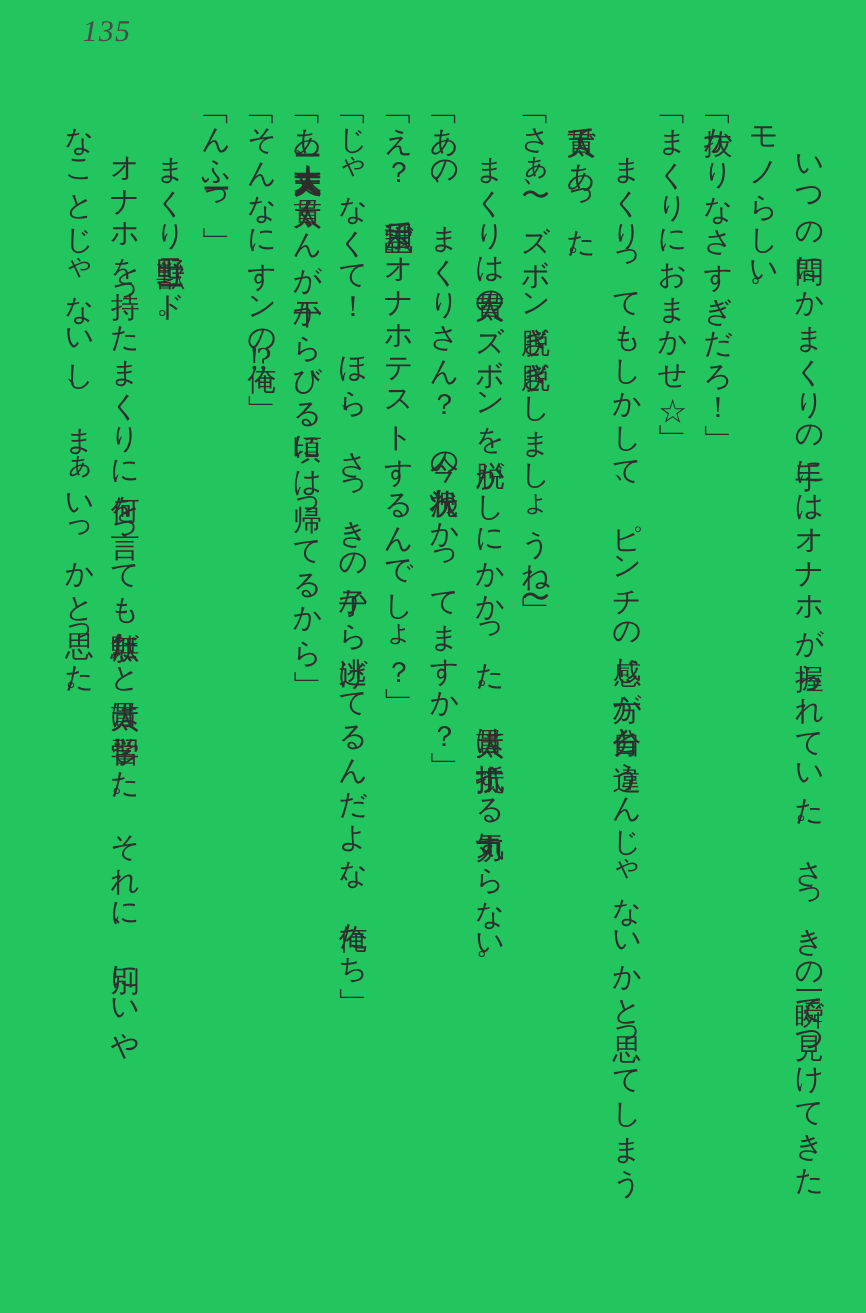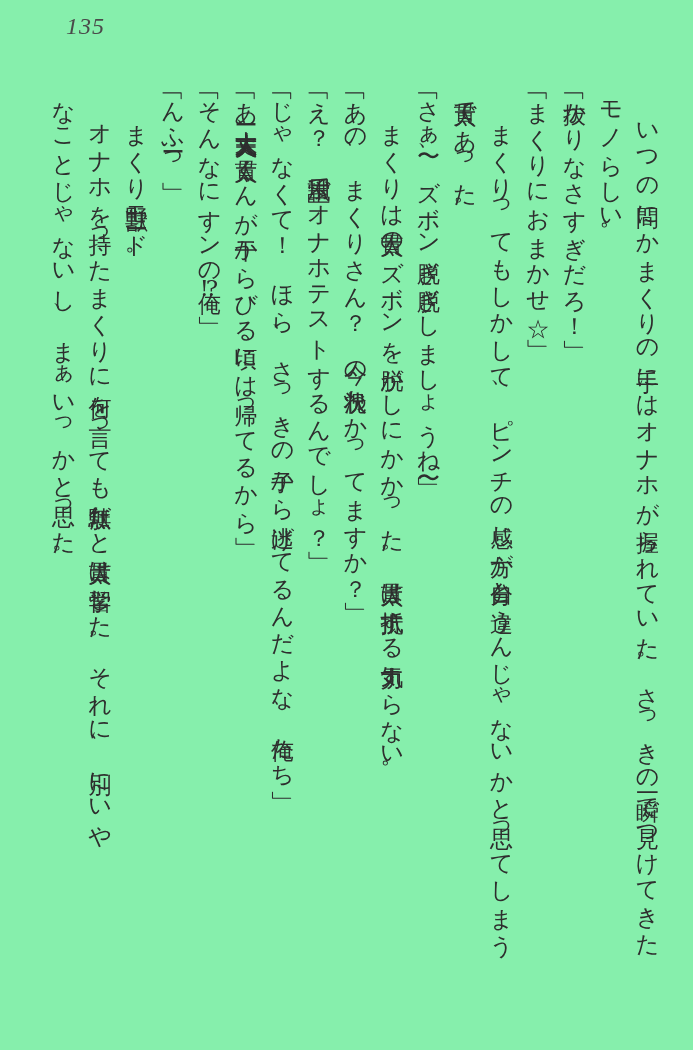--- a/index.html
+++ b/index.html
@@ -4,21 +4,21 @@
 <style>
   html, body {
     margin: 0;
     padding: 0;
     background: #fbfbfa;
   }
   .page {
     position: relative;
     width: 693px;
     height: 1050px;
-    background: #86efac;
+    background: #22c55e;
     overflow: hidden;
     font-family: "Liberation Serif", "DejaVu Serif", serif;
     text-decoration: underline;
   }
   .page-number {
     position: absolute;
     top: 13px;
     left: 66px;
     font-family: "Liberation Serif", "DejaVu Serif", serif;
     font-style: italic;

